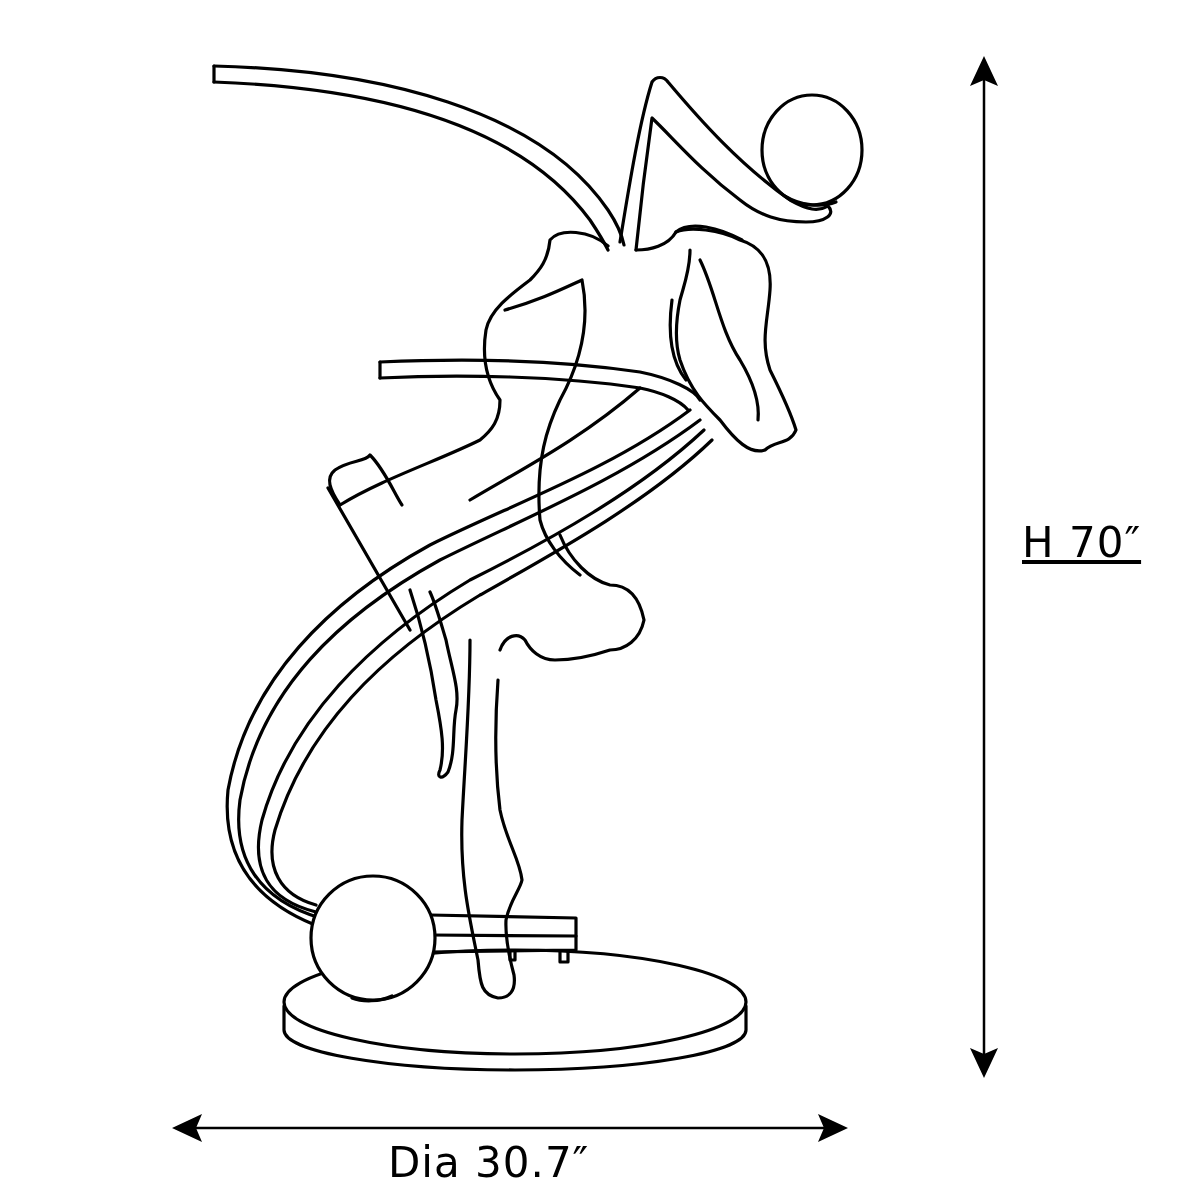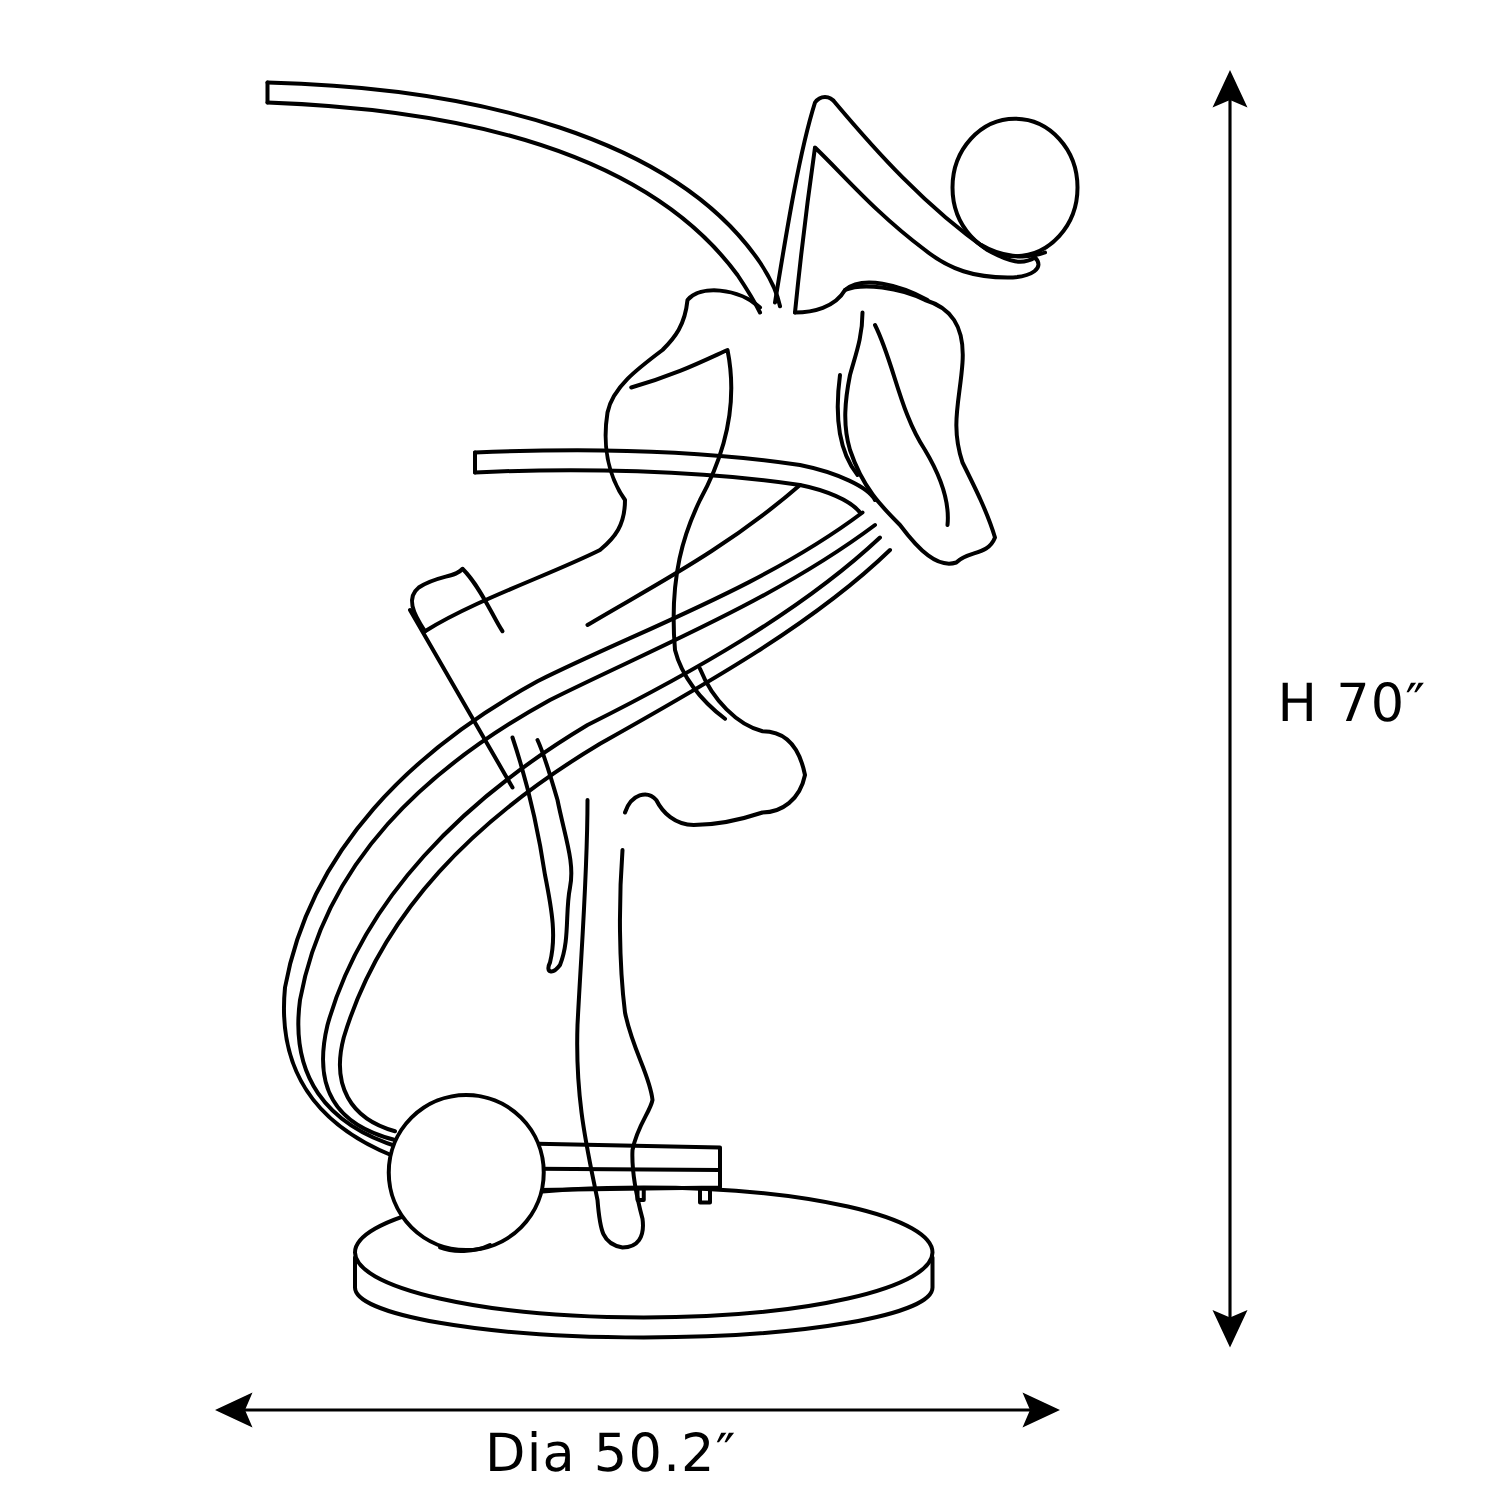--- a/index.html
+++ b/index.html
@@ -1,19 +1,19 @@
 <!DOCTYPE html>
 <html><head>
   <meta charset="utf-8">
   <style>
     html, body { margin: 0; padding: 0; background: #ffffff; }
     body { width: 1200px; height: 1200px; position: relative; overflow: hidden; font-family: "DejaVu Sans", sans-serif; }
     .canvas { position: absolute; left: 0; top: 0; width: 1200px; height: 1200px; }
     .label { position: absolute; color: #000; font-family: "DejaVu Sans", sans-serif; white-space: nowrap; letter-spacing: 1px; }
-    .height-label { left: 1022px; top: 538px; font-size: 42px; }
+    .height-label { left: 1022px; top: 518px; font-size: 42px; text-decoration: underline; }
     .width-label { left: 388px; top: 1138px; font-size: 42px; }
     svg .ln { fill: none; stroke: #000; stroke-width: 3.2; stroke-linecap: round; stroke-linejoin: round; }
     svg .fillw { fill: #fff; stroke: #000; stroke-width: 3.2; stroke-linejoin: round; }
   </style>
 </head>
 <body>
 
 <div class="canvas">
   <svg width="1200" height="1200" viewBox="0 0 1200 1200" xmlns="http://www.w3.org/2000/svg">
 
@@ -86,14 +86,14 @@
       <path class="ln" d="M410,590 C420,620 430,660 436,700 C442,730 445,750 440,770 C436,778 442,780 448,772 C456,752 452,730 456,710 C460,690 452,670 446,640 C440,620 436,605 430,592"></path>
     </g>
 
     <g>
       <circle class="fillw" cx="373" cy="938" r="62"></circle>
       <path class="ln" d="M352,998 C362,1002 380,1002 392,996"></path>
     </g>
   </svg>
 
   <div class="label height-label">H 70″</div>
-  <div class="label width-label">Dia 50.2″</div>
+  <div class="label width-label">Dia 30.7″</div>
 </div>
 
 </body></html>

